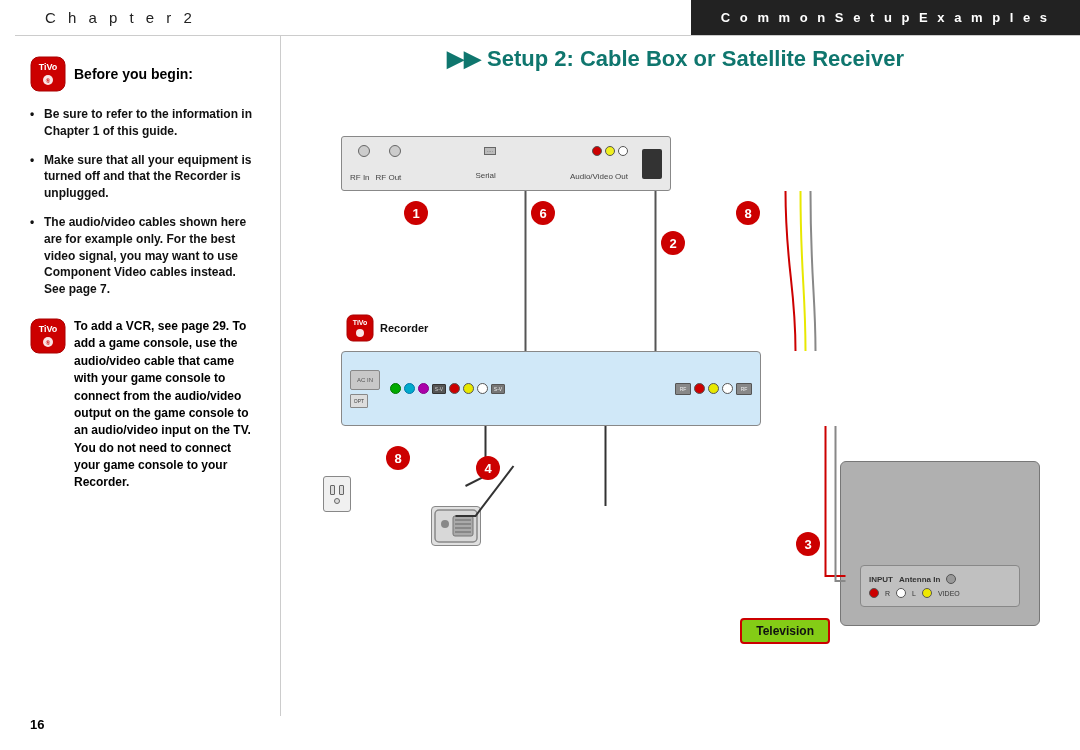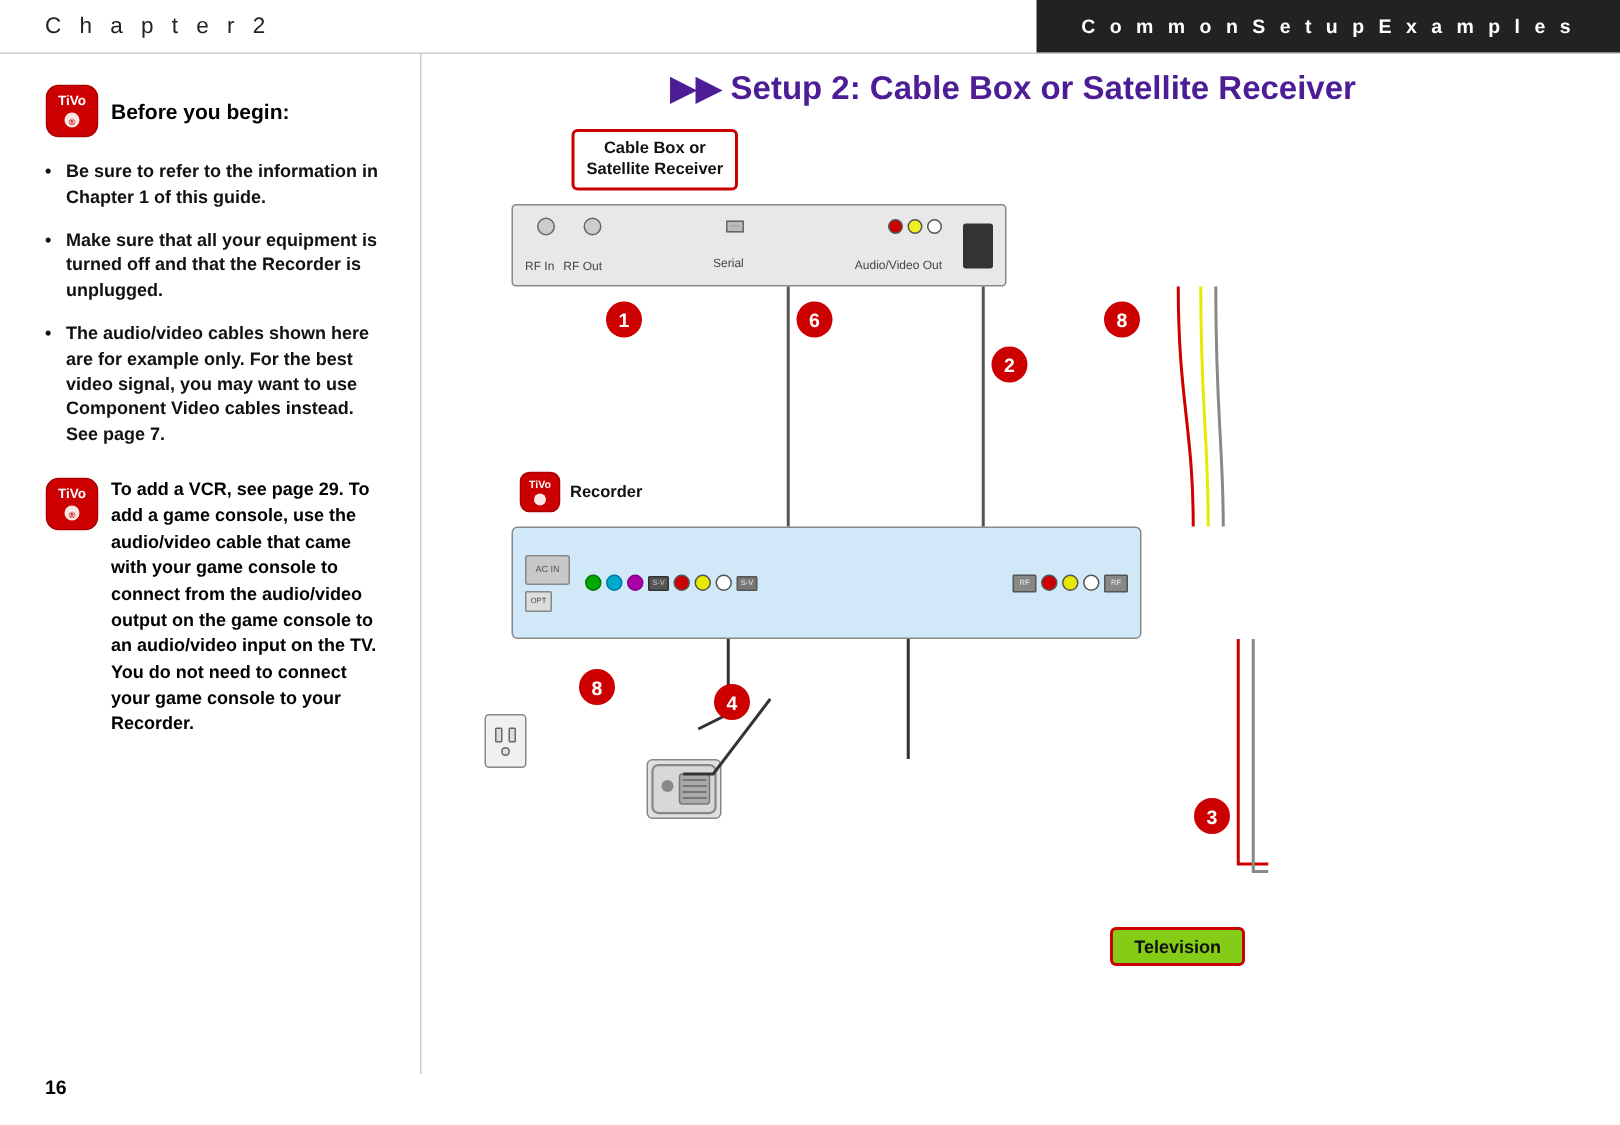--- a/index.html
+++ b/index.html
@@ -12,20 +12,21 @@
       overflow: hidden;
     }
 
     
     .header {
       display: flex;
       align-items: center;
       height: 36px;
       background: #fff;
       border-bottom: 1px solid #ccc;
+      margin-left: 15px;
     }
     .header-left {
       flex: 1;
       padding-left: 30px;
       font-size: 15px;
       letter-spacing: 4px;
       color: #222;
       font-weight: normal;
     }
     .header-right {
@@ -122,21 +123,21 @@
       padding: 10px 20px 10px 10px;
       position: relative;
     }
 
     
     .page-title {
       font-size: 22px;
       font-weight: bold;
       text-align: center;
       margin-bottom: 14px;
-      color: #4c1d95;
+      color: #0f766e;
     }
 
     
     .diagram {
       position: relative;
       width: 100%;
       height: 580px;
     }
 
     
@@ -415,24 +416,20 @@
 
   <div class="right-col">
 
     <div class="page-title">
       <span>▶▶</span>
       <span>Setup 2: Cable Box or Satellite Receiver</span>
     </div>
 
     <div class="diagram">
 
-      <div class="cable-box-label" style="top:0; left:90px;">
-        <span>Cable Box or</span><br>
-        <span>Satellite Receiver</span>
-      </div>
 
       <div class="cable-box-device" style="top:50px; left:50px; width:330px; height:55px;">
         <div class="cable-box-device-inner">
 
           <div class="port-group">
             <div class="port-circle"></div>
             <span>RF In</span>
           </div>
 
           <div class="port-group">
@@ -533,20 +530,38 @@
           <rect x="2" y="2" width="42" height="32" rx="4" fill="#d8d8d8" stroke="#888" stroke-width="1.5"></rect>
           <circle cx="12" cy="16" r="4" fill="#888"></circle>
           <rect x="20" y="8" width="20" height="20" rx="2" fill="#aaa" stroke="#777" stroke-width="1"></rect>
           <line x1="22" y1="12" x2="38" y2="12" stroke="#666" stroke-width="1"></line>
           <line x1="22" y1="16" x2="38" y2="16" stroke="#666" stroke-width="1"></line>
           <line x1="22" y1="20" x2="38" y2="20" stroke="#666" stroke-width="1"></line>
           <line x1="22" y1="24" x2="38" y2="24" stroke="#666" stroke-width="1"></line>
         </svg>
       </div>
 
+      <div class="tv-box" style="bottom:40px; right:20px; width:200px; height:165px;">
+
+        <div style="background:#c0c0c0; border:1px solid #888; border-radius:4px; padding:8px; margin-bottom:8px; width:160px;">
+          <div style="display:flex; gap:6px; align-items:center; margin-bottom:4px; font-size:8px; color:#333;">
+            <span style="font-weight:bold;">INPUT</span>
+            <span style="font-weight:bold;">Antenna In</span>
+            <div class="tv-port-c" style="background:#999;"></div>
+          </div>
+          <div style="display:flex; gap:6px; align-items:center; font-size:7px; color:#333;">
+            <div class="tv-port-c" style="background:#cc0000;"></div>
+            <span>R</span>
+            <div class="tv-port-c" style="background:#fff;"></div>
+            <span>L</span>
+            <div class="tv-port-c" style="background:#eee800;"></div>
+            <span>VIDEO</span>
+          </div>
+        </div>
+      </div>
 
       <div class="tv-label" style="bottom:22px; right:230px;">
         <span>Television</span>
       </div>
 
       <div class="num-circle" style="bottom:110px; right:240px;">
         <span>3</span>
       </div>
 
       <svg class="diagram-svg" viewBox="0 0 540 580">

